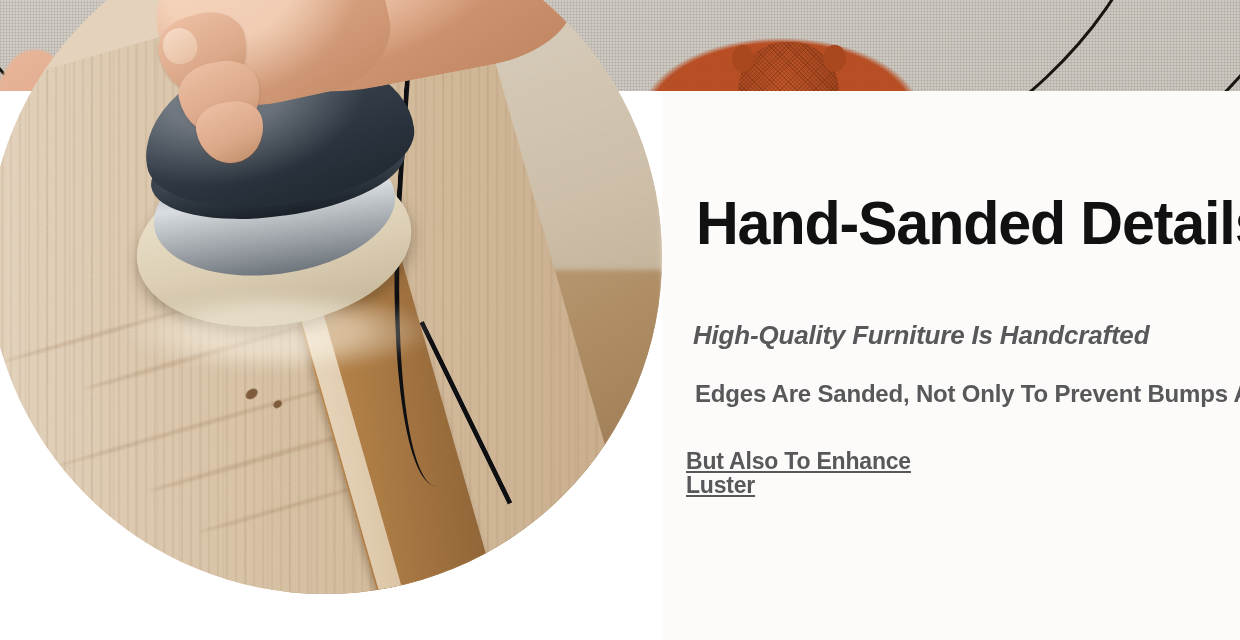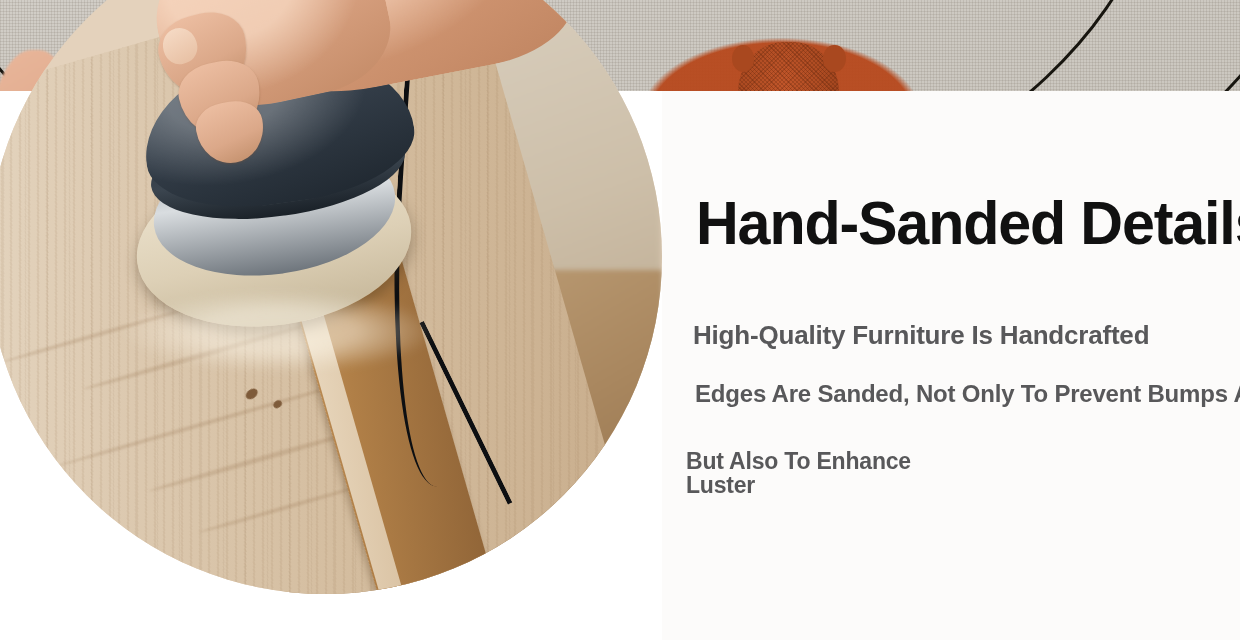--- a/index.html
+++ b/index.html
@@ -67,25 +67,25 @@
     white-space:nowrap;
     font-stretch:condensed;
     transform:scaleX(.955);transform-origin:left center;
   }
   .body-line{
     position:absolute;
     font-weight:700;color:#58585a;
     white-space:nowrap;
     letter-spacing:-.2px;
   }
-  .line-1{left:31px;top:229px;font-size:26px;line-height:30px;}
+  .line-1{left:31px;top:229px;font-size:26px;line-height:30px;font-style:italic;}
   .line-2{left:33px;top:289px;font-size:24px;line-height:28px;}
   .line-3{
     left:24px;top:358px;font-size:23px;line-height:24px;
-    white-space:normal;width:230px;
+    white-space:normal;width:230px;text-decoration:underline;
   }
 
   
   .circle{
     position:absolute;left:-12px;top:-80px;width:674px;height:674px;
     border-radius:50%;overflow:hidden;z-index:3;
     background:#e4d2bc;
   }
   .c-inner{position:absolute;inset:0;}
 

